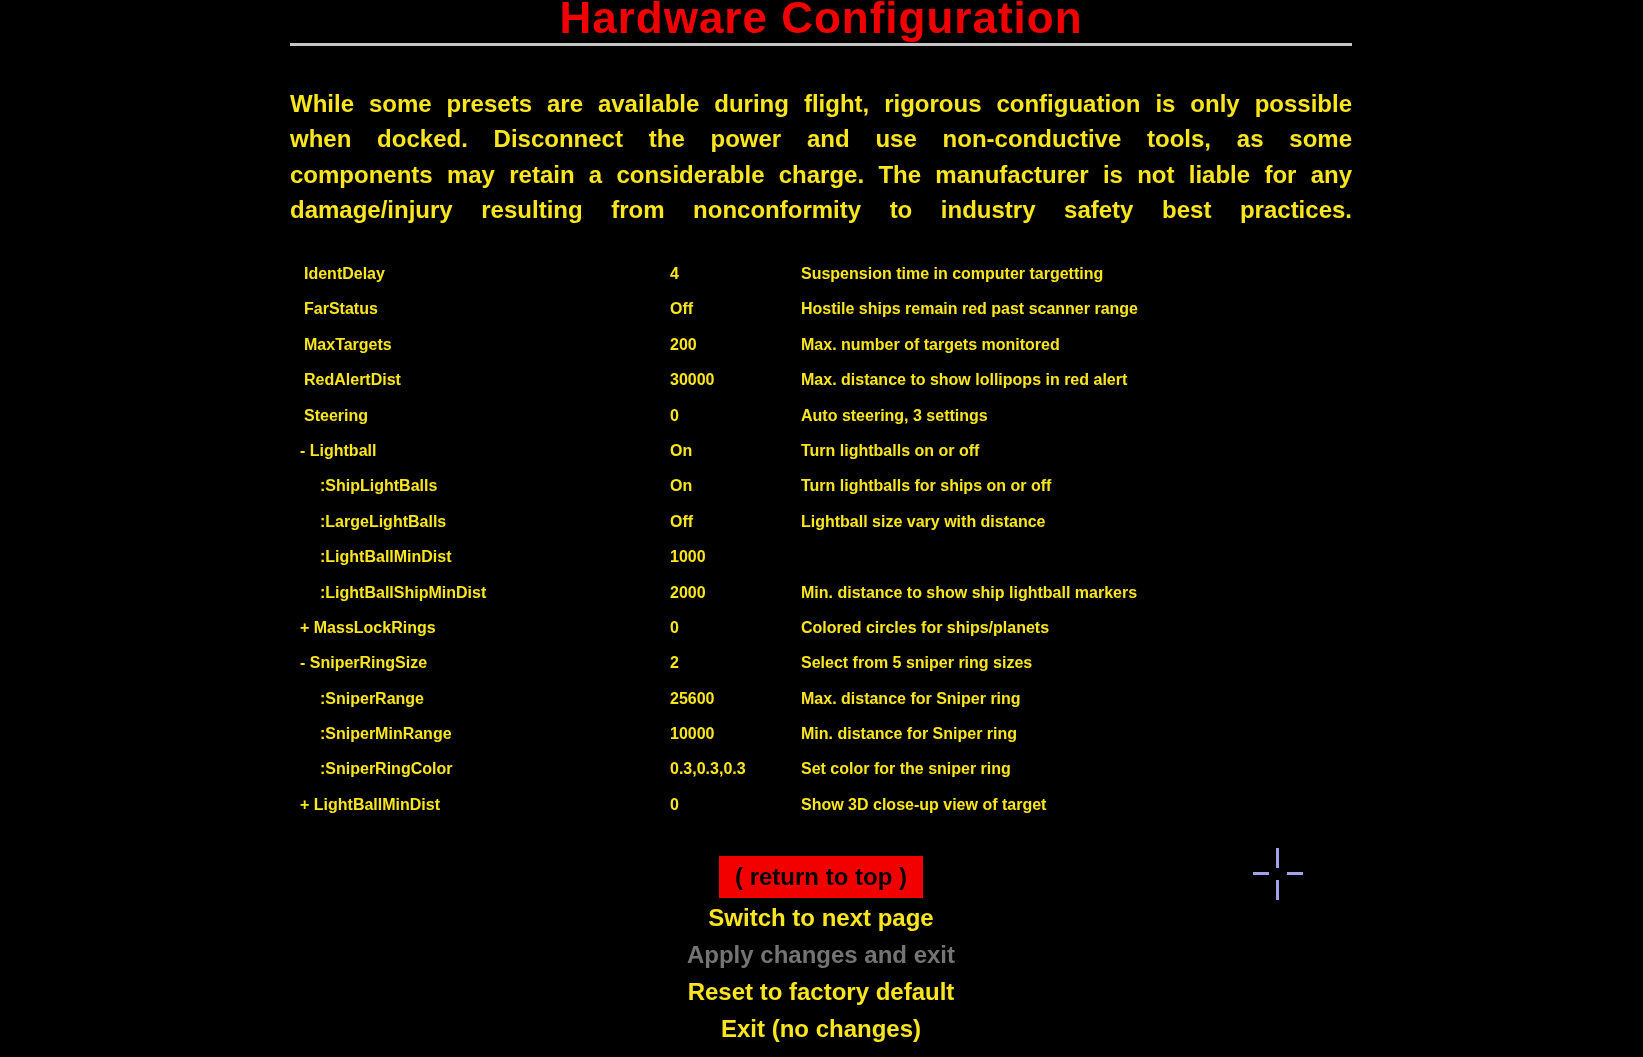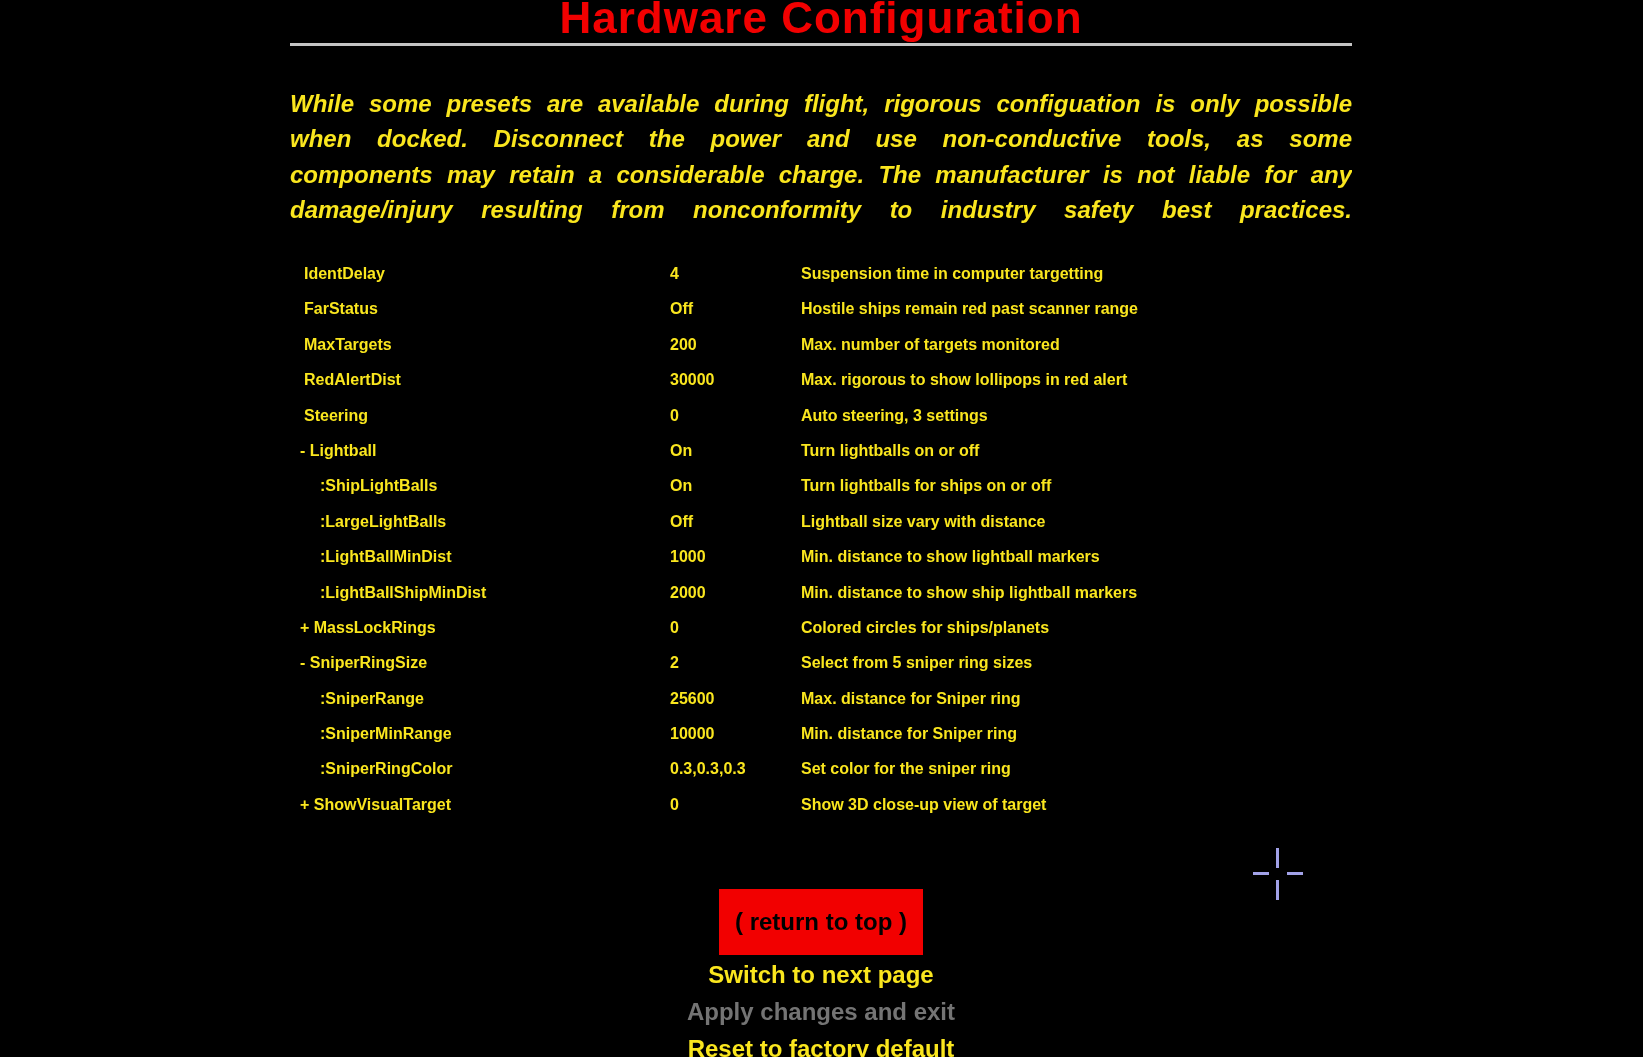--- a/index.html
+++ b/index.html
@@ -14,37 +14,37 @@
   .screen{
     position:relative;width:1643px;height:1057px;background:#000;overflow:hidden;
     font-family:"Liberation Sans",sans-serif;font-weight:700;
   }
   .content{position:absolute;left:290px;top:0;width:1062px;height:1057px;}
   .page-title{
     position:absolute;top:-6px;left:0;width:100%;text-align:center;
     font-size:44px;line-height:48px;letter-spacing:1px;color:var(--red);
   }
   .divider{position:absolute;top:43px;left:0;width:100%;height:3px;background:var(--gray-line);}
-  .intro{position:absolute;top:86px;left:0;width:100%;font-size:24px;color:var(--yellow);font-style:italic;}
+  .intro{position:absolute;top:86px;left:0;width:100%;font-size:24px;color:var(--yellow);}
   .intro .line{
     width:100%;height:35.4px;line-height:35.4px;overflow:hidden;
     text-align:justify;text-align-last:justify;
   }
   .settings{position:absolute;top:256px;left:0;width:100%;font-size:16px;color:var(--yellow);}
   .row{position:relative;height:35.4px;line-height:35.4px;white-space:nowrap;}
   .c-name{position:absolute;left:14px;}
   .row .c-name.n-pfx{left:10px;}
   .row .c-name.n-sub{left:30px;}
   .c-value{position:absolute;left:380px;}
   .c-desc{position:absolute;left:511px;}
   .menu{position:absolute;top:856px;left:0;width:100%;text-align:center;font-size:24px;color:var(--yellow);}
   .menu-item{line-height:34px;margin-bottom:3px;}
   .menu-item .hl{
     display:inline-block;background:var(--red);color:#000;
-    padding:16px 16px;line-height:34px;margin-top:33px;
+    padding:4px 16px;line-height:34px;
   }
   .menu-item.disabled{color:var(--gray-disabled);}
   .crosshair{position:absolute;left:1253px;top:848px;width:50px;height:52px;}
   .crosshair .bar{position:absolute;background:var(--cursor);}
   .ch-top{left:23px;top:0;width:3px;height:20px;}
   .ch-bottom{left:23px;bottom:0;width:3px;height:20px;}
   .ch-left{left:0;top:24px;width:16px;height:3px;}
   .ch-right{right:0;top:24px;width:16px;height:3px;}
 </style>
 </head>
@@ -75,21 +75,21 @@
         <span class="c-desc">Hostile ships remain red past scanner range</span>
       </div>
       <div class="row">
         <span class="c-name">MaxTargets</span>
         <span class="c-value">200</span>
         <span class="c-desc">Max. number of targets monitored</span>
       </div>
       <div class="row">
         <span class="c-name">RedAlertDist</span>
         <span class="c-value">30000</span>
-        <span class="c-desc">Max. rigorous to show lollipops in red alert</span>
+        <span class="c-desc">Max. distance to show lollipops in red alert</span>
       </div>
       <div class="row">
         <span class="c-name">Steering</span>
         <span class="c-value">0</span>
         <span class="c-desc">Auto steering, 3 settings</span>
       </div>
       <div class="row">
         <span class="c-name n-pfx">- Lightball</span>
         <span class="c-value">On</span>
         <span class="c-desc">Turn lightballs on or off</span>
@@ -100,21 +100,20 @@
         <span class="c-desc">Turn lightballs for ships on or off</span>
       </div>
       <div class="row">
         <span class="c-name n-sub">:LargeLightBalls</span>
         <span class="c-value">Off</span>
         <span class="c-desc">Lightball size vary with distance</span>
       </div>
       <div class="row">
         <span class="c-name n-sub">:LightBallMinDist</span>
         <span class="c-value">1000</span>
-        <span class="c-desc">Min. distance to show lightball markers</span>
       </div>
       <div class="row">
         <span class="c-name n-sub">:LightBallShipMinDist</span>
         <span class="c-value">2000</span>
         <span class="c-desc">Min. distance to show ship lightball markers</span>
       </div>
       <div class="row">
         <span class="c-name n-pfx">+ MassLockRings</span>
         <span class="c-value">0</span>
         <span class="c-desc">Colored circles for ships/planets</span>
@@ -133,21 +132,21 @@
         <span class="c-name n-sub">:SniperMinRange</span>
         <span class="c-value">10000</span>
         <span class="c-desc">Min. distance for Sniper ring</span>
       </div>
       <div class="row">
         <span class="c-name n-sub">:SniperRingColor</span>
         <span class="c-value">0.3,0.3,0.3</span>
         <span class="c-desc">Set color for the sniper ring</span>
       </div>
       <div class="row">
-        <span class="c-name n-pfx">+ ShowVisualTarget</span>
+        <span class="c-name n-pfx">+ LightBallMinDist</span>
         <span class="c-value">0</span>
         <span class="c-desc">Show 3D close-up view of target</span>
       </div>
     </div>
 
     <div class="menu">
       <div class="menu-item selected">
         <span class="hl">( return to top )</span>
       </div>
       <div class="menu-item">Switch to next page</div>

